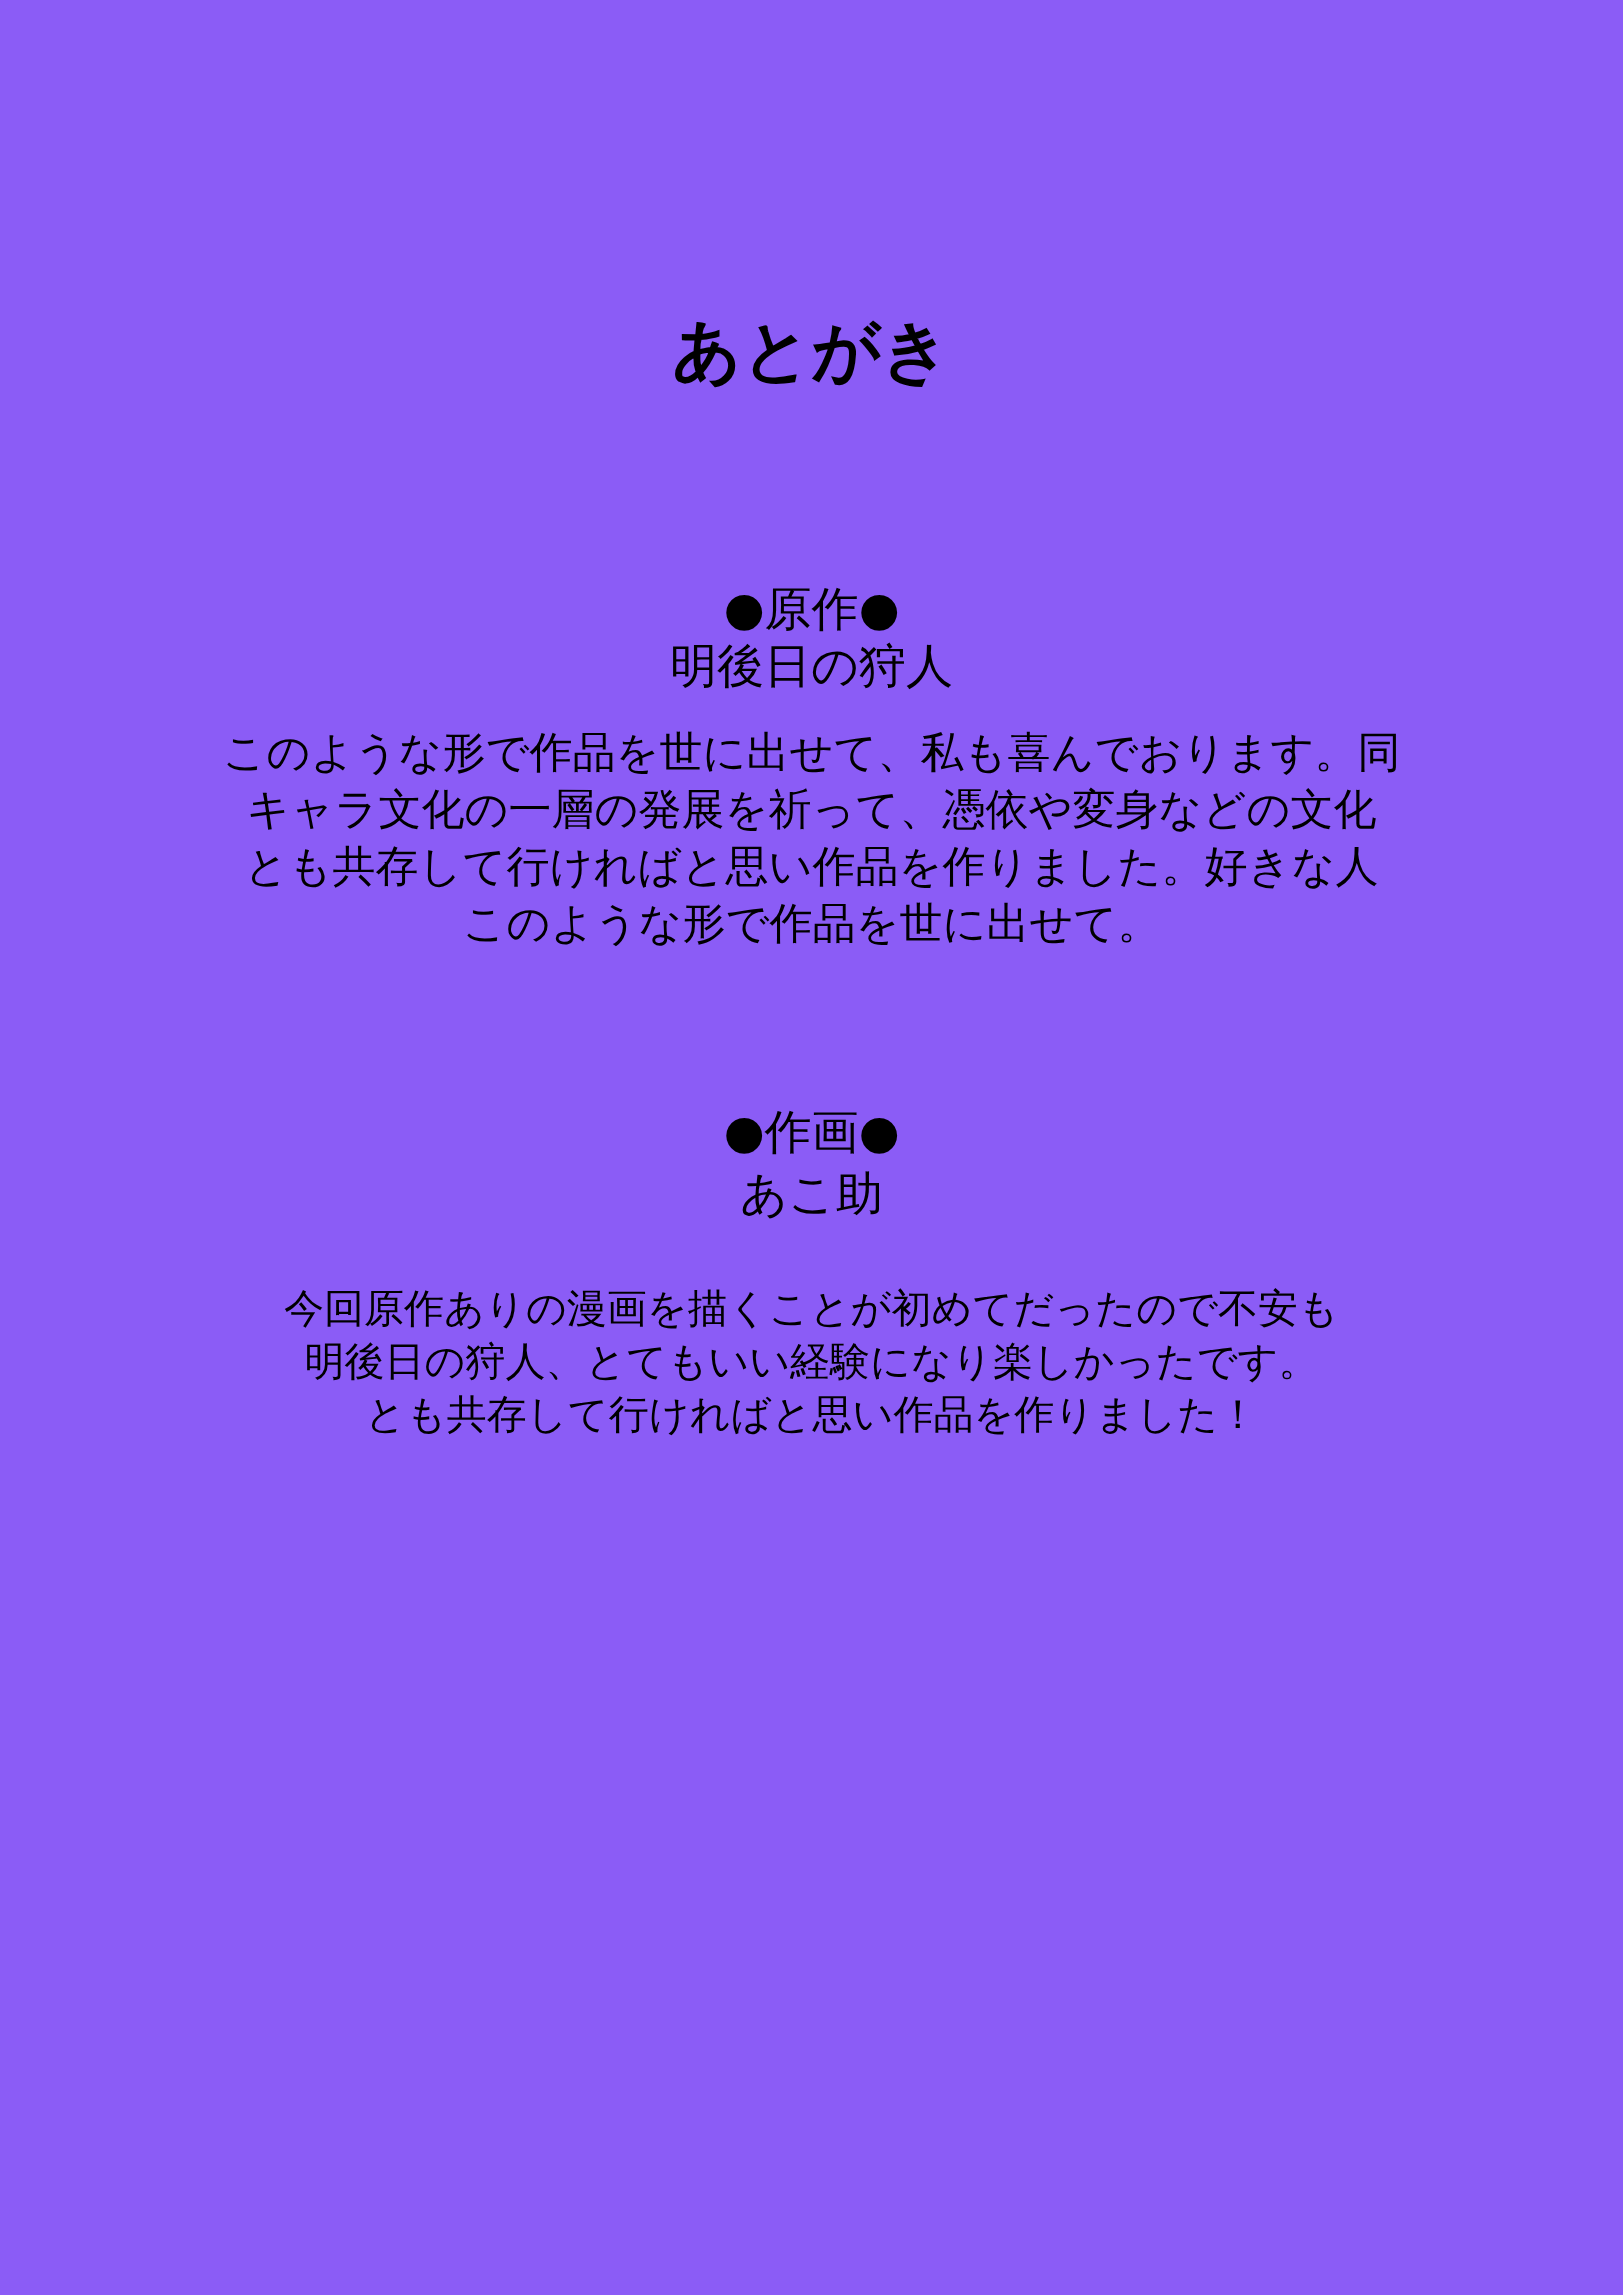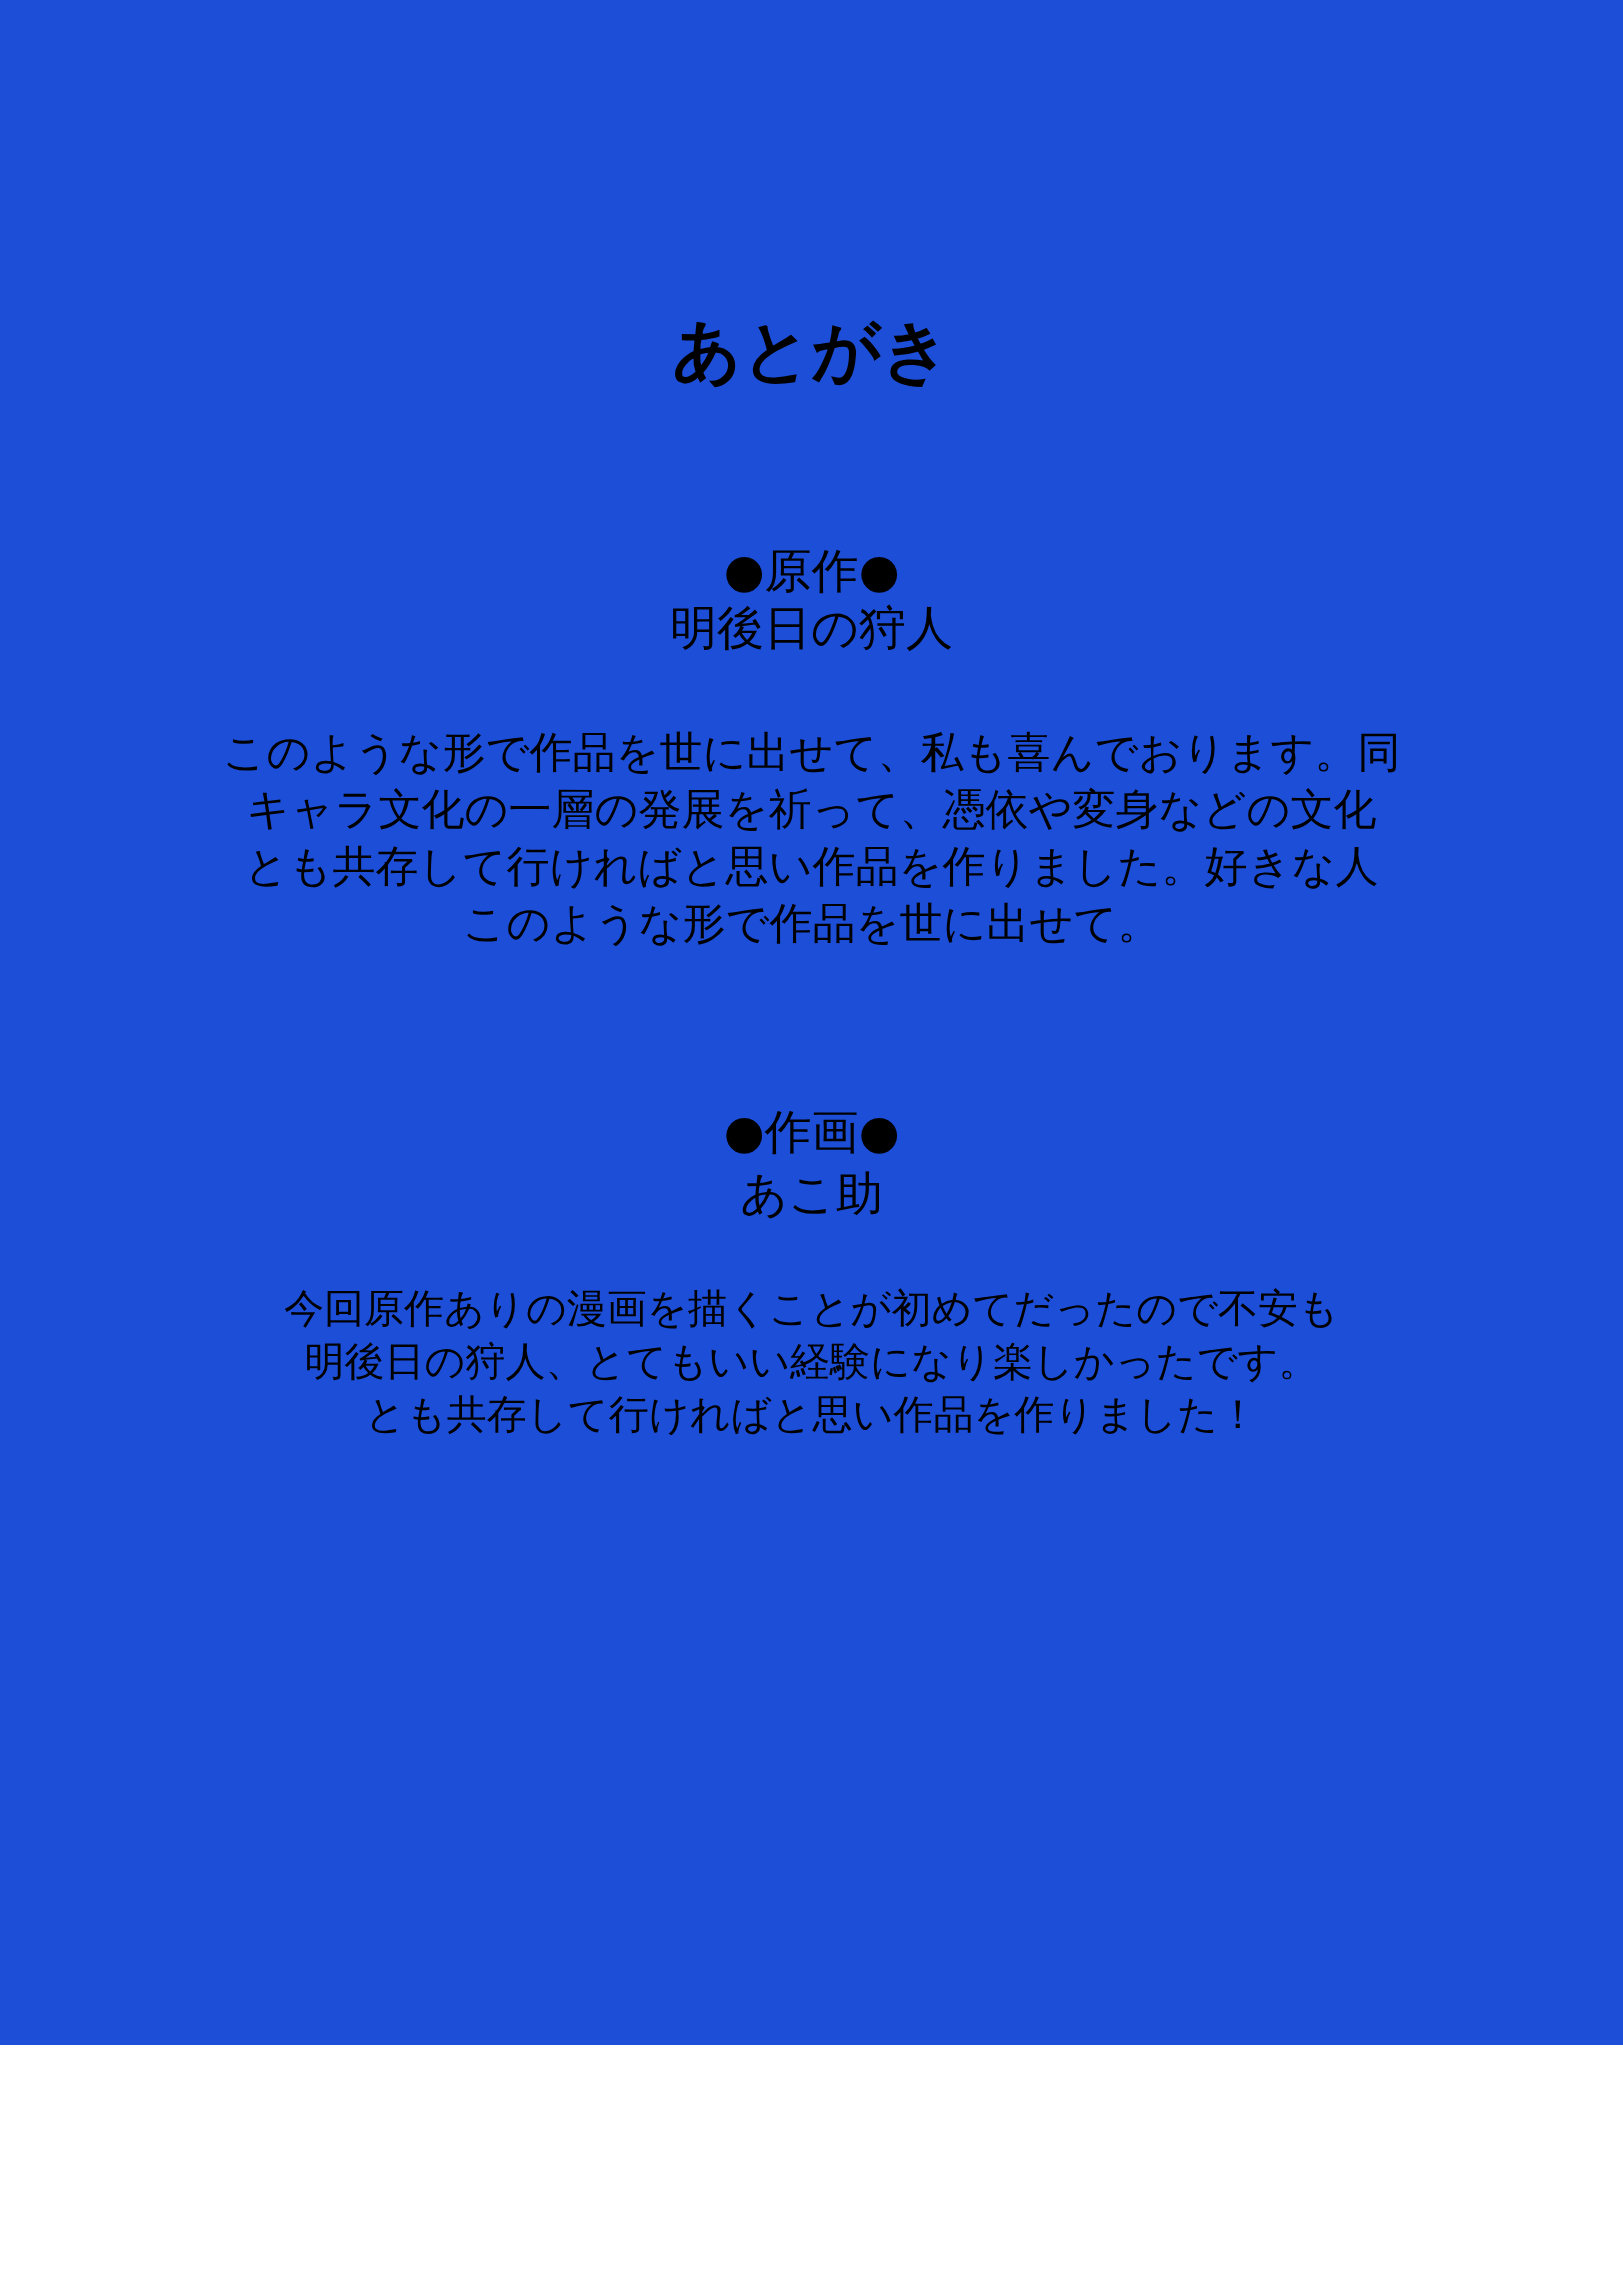--- a/index.html
+++ b/index.html
@@ -3,22 +3,22 @@
 <meta charset="utf-8">
 <style>
   html, body {
     margin: 0;
     padding: 0;
     background: #ffffff;
   }
   .page {
     position: relative;
     width: 1623px;
-    height: 2045px;
-    background: #1d4ed8;
+    height: 2295px;
+    background: #8b5cf6;
     color: #000000;
     font-family: "DejaVu Sans", sans-serif;
     overflow: hidden;
   }
   .title {
     position: absolute;
     top: 311px;
     left: 0;
     width: 100%;
     margin: 0;
@@ -32,21 +32,21 @@
   .block {
     position: absolute;
     left: 0;
     width: 100%;
     text-align: center;
   }
   .header-block {
     font-size: 47px;
     font-weight: 500;
   }
-  .s1-header { top: 542px;  line-height: 57px; }
+  .s1-header { top: 580px;  line-height: 57px; }
   .s1-para   { top: 724px; font-size: 43px; line-height: 57px; }
   .s2-header { top: 1101px; line-height: 62px; }
   .s2-para   { top: 1282px; font-size: 40px; line-height: 53px; }
   .para-line {
     white-space: nowrap;
   }
 </style>
 </head>
 <body>
 

